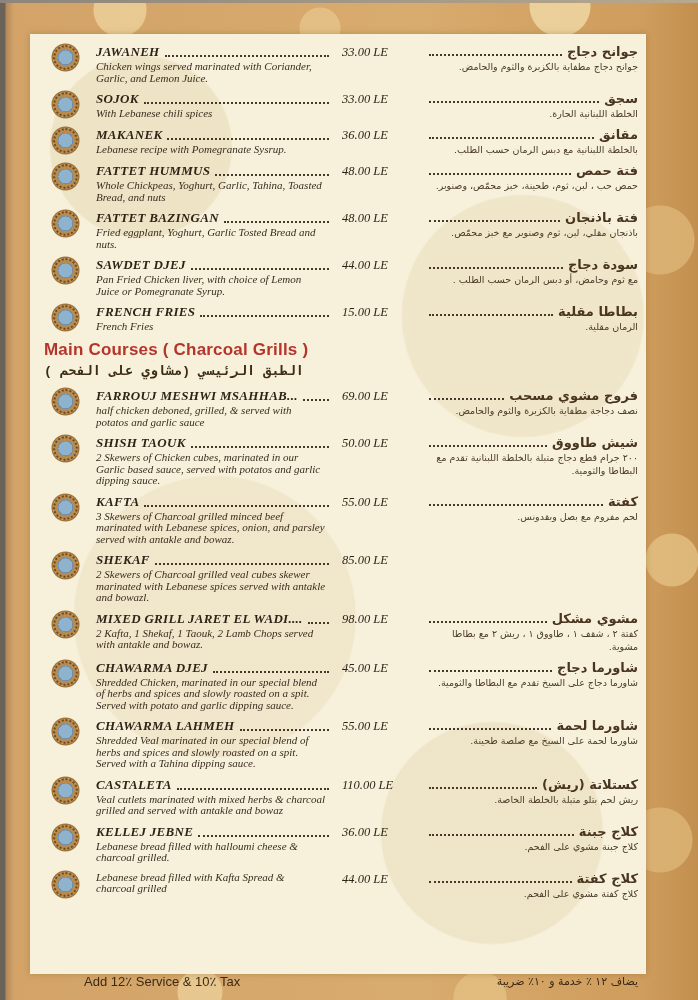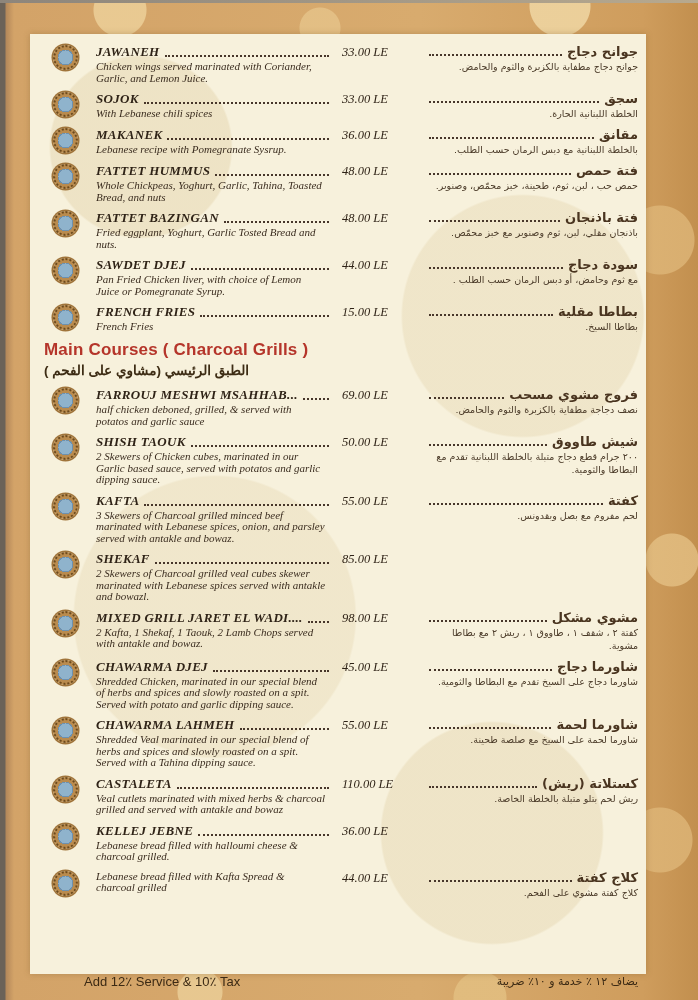--- a/index.html
+++ b/index.html
@@ -45,21 +45,21 @@
   .en-desc{font-size:11px;font-style:italic;color:#3a2c1f;line-height:11.5px;margin-top:1px;padding-right:6px;}
   .price{font-size:12.5px;font-style:italic;color:#2f2317;white-space:nowrap;padding-top:1px;}
   .ar{direction:rtl;text-align:right;font-family:"DejaVu Sans",sans-serif;}
   .ar-head{display:flex;align-items:flex-end;}
   .ar-name{font-size:13px;font-weight:bold;color:#4a3520;white-space:nowrap;line-height:15px;}
   .ar-lead{flex:1;border-bottom:2px dotted #47362a;margin:0 5px 3px 3px;min-width:8px;}
   .ar-desc{font-size:9.5px;color:#4a3a28;line-height:13px;margin-top:1px;}
   
   .section-header{text-align:left;margin:4px 0 9px;}
   .sh-en{font-family:"Liberation Sans",sans-serif;font-size:17px;font-weight:bold;color:#b5352a;letter-spacing:.2px;}
-  .sh-ar{font-family:Liberation Sans, sans-serif;font-size:13.5px;font-weight:bold;color:#3d2c14;margin-top:2px;direction:rtl;}
+  .sh-ar{font-family:Liberation Mono, monospace;font-size:13.5px;font-weight:bold;color:#3d2c14;margin-top:2px;direction:rtl;}
   
   .footer{
     position:absolute;left:0;right:0;bottom:0;height:38px;
     display:flex;justify-content:space-between;align-items:center;
     padding:0 60px 0 84px;box-sizing:border-box;
   }
   .footer-en{font-family:"Liberation Sans",sans-serif;font-size:13px;color:#3c2a14;}
   .footer-ar{font-family:"DejaVu Sans",sans-serif;font-size:11px;color:#3c2a14;direction:rtl;}
 </style>
 </head>
@@ -194,21 +194,21 @@
               <span class="lead"></span>
             </div>
             <div class="en-desc">French Fries</div>
           </div>
           <div class="price">15.00  LE</div>
           <div class="ar">
             <div class="ar-head">
               <span class="ar-name">بطاطا مقلية</span>
               <span class="ar-lead"></span>
             </div>
-            <div class="ar-desc">بطاطا السيخ.</div>
+            <div class="ar-desc">الرمان مقلية.</div>
           </div>
         </div>
       </div>
 
     <div class="section-header">
       <div class="sh-en">Main Courses  ( Charcoal Grills )</div>
       <div class="sh-ar">الطبق الرئيسي (مشاوي على الفحم )</div>
     </div>
 
     <div>
@@ -361,20 +361,27 @@
         <div class="row">
           <div class="badge"></div>
           <div class="en">
             <div class="en-head">
               <span class="en-name">KELLEJ JEBNE</span>
               <span class="lead"></span>
             </div>
             <div class="en-desc">Lebanese bread filled with halloumi cheese &amp; charcoal grilled.</div>
           </div>
           <div class="price">36.00  LE</div>
+          <div class="ar">
+            <div class="ar-head">
+              <span class="ar-name">كلاج جبنة</span>
+              <span class="ar-lead"></span>
+            </div>
+            <div class="ar-desc">كلاج جبنة مشوي على الفحم.</div>
+          </div>
         </div>
 
         <div class="row">
           <div class="badge"></div>
           <div class="en">
             <div class="en-desc">Lebanese bread filled with Kafta Spread &amp; charcoal grilled</div>
           </div>
           <div class="price">44.00  LE</div>
           <div class="ar">
             <div class="ar-head">

